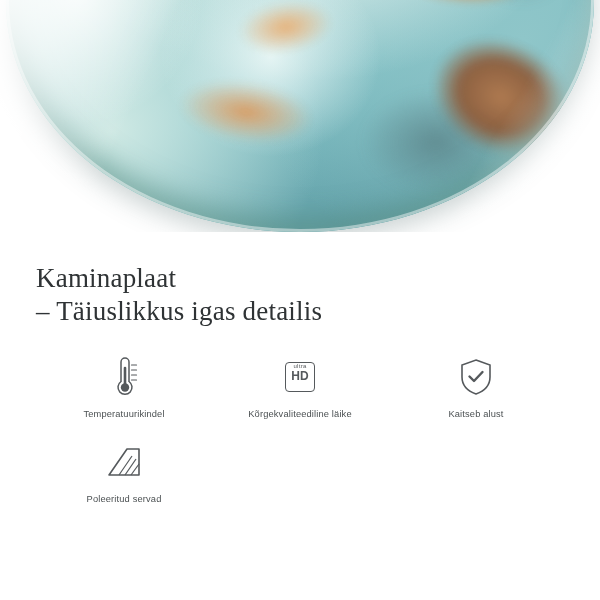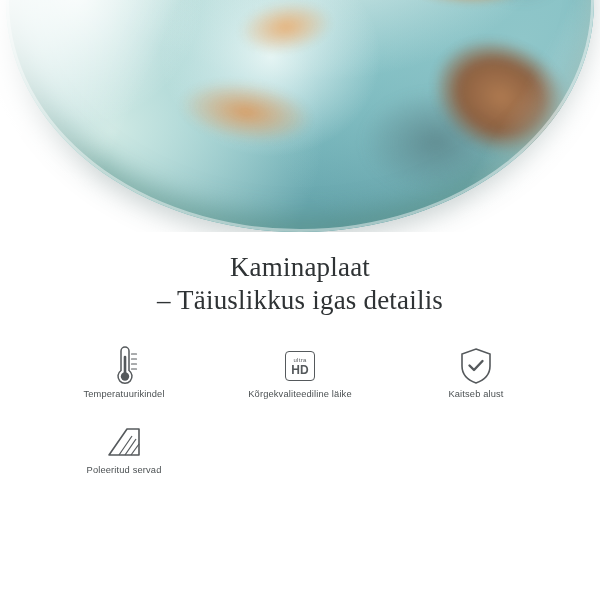--- a/index.html
+++ b/index.html
@@ -118,23 +118,22 @@
   .content {
     padding: 18px 36px 0 36px;
   }
   h1.title {
     font-family: "Liberation Serif", serif;
     font-weight: 400;
     color: #2f3335;
     font-size: 27px;
     line-height: 33px;
     letter-spacing: 0.2px;
-    margin-top: 1px;
+    margin-top: 12px;
     white-space: pre-line;
-    text-align: center;
   }
   p.body-text {
     margin-top: 20px;
     color: #43484a;
     font-size: 12.3px;
     line-height: 22px;
     max-width: 535px;
     letter-spacing: 0.05px;
   }
 
@@ -152,34 +151,34 @@
     justify-content: flex-start;
   }
   .feature .glyph {
     height: 46px;
     display: flex;
     align-items: center;
     justify-content: center;
     color: #4a4f52;
   }
   .feature .caption {
+    margin-top: 9px;
     font-size: 9.3px;
     color: #4b5052;
     letter-spacing: 0.15px;
     text-align: right;
   }
   .ultrahd {
     width: 30px;
     height: 30px;
     border: 1.4px solid #55595c;
     border-radius: 4px;
     display: flex;
     flex-direction: column;
     align-items: center;
-    justify-content: center;
     line-height: 1;
   }
   .ultrahd .u1 { font-size: 6px; letter-spacing: 0.3px; color: #55595c; }
   .ultrahd .u2 { font-size: 12px; font-weight: bold; color: #55595c; margin-top: 1px; }
   svg { display: block; }
 </style>
 </head>
 <body>
 
 <div class="page">

